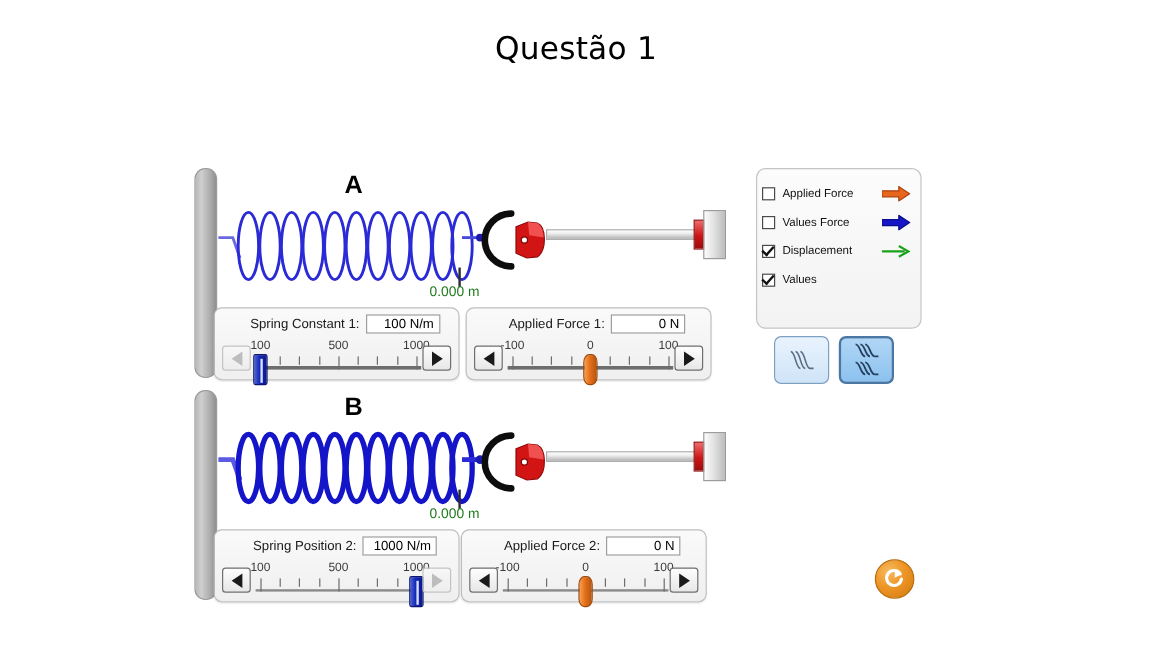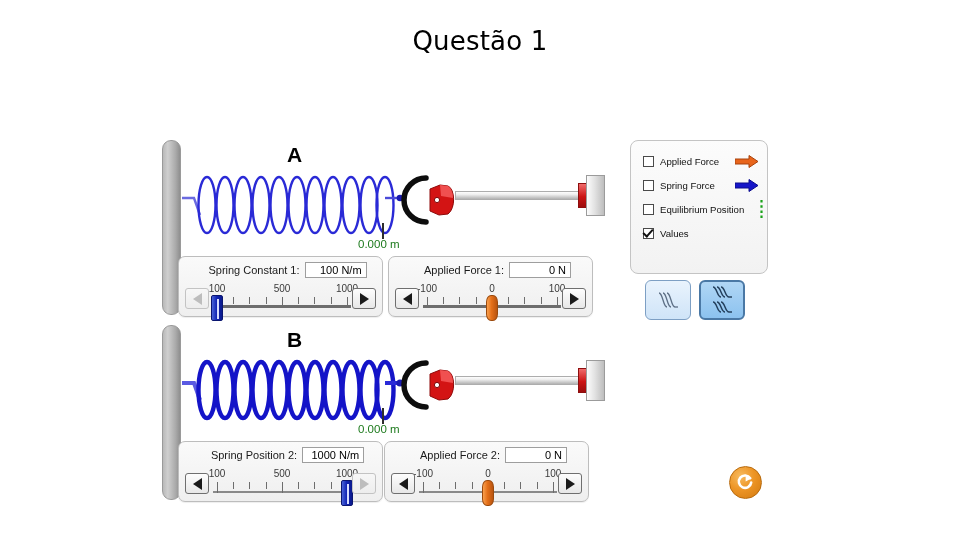--- a/index.html
+++ b/index.html
@@ -125,21 +125,21 @@
   .arrow-btn.right .tri { border-left: 9px solid #1a1a1a; }
   .arrow-btn.disabled { border-color: #c3c3c3; background: linear-gradient(to bottom,#f7f7f7,#ededed); }
   .arrow-btn.disabled.left .tri  { border-right-color: #bdbdbd; }
   .arrow-btn.disabled.right .tri { border-left-color: #bdbdbd; }
 
   
   .cbpanel {
     position: absolute; left: 630px; top: 140px; width: 138px; height: 134px;
     background: linear-gradient(to bottom,#fcfcfc,#f2f2f2);
     border: 1px solid #c4c4c4; border-radius: 8px;
-    padding: 8px 0 0 12px;
+    padding: 8px 0 0 4px;
   }
   .cbrow { display: flex; align-items: center; height: 24px; }
   .cbox {
     width: 11px; height: 11px; background: #fff; border: 1px solid #4a4a4a;
     position: relative; flex: 0 0 auto; margin-right: 6px;
   }
   .cbox.checked::after {
     content: ""; position: absolute; left: 1px; top: -2px;
     width: 4px; height: 8px; border: solid #111;
     border-width: 0 2px 2px 0; transform: rotate(42deg);
@@ -387,38 +387,39 @@
         <span class="cblabel">Applied Force</span>
         <span class="cbicon">
           <svg width="24" height="13" viewBox="0 0 24 13">
               <path d="M0,4 L14,4 L14,0.5 L23,6.5 L14,12.5 L14,9 L0,9 Z" fill="#e8651c" stroke="#a8430c" stroke-width="1"></path>
             </svg>
         </span>
       </div>
 
       <div class="cbrow">
         <span class="cbox"></span>
-        <span class="cblabel">Spring Force</span>
+        <span class="cblabel">Values Force</span>
         <span class="cbicon">
           <svg width="24" height="13" viewBox="0 0 24 13">
               <path d="M0,4 L14,4 L14,0.5 L23,6.5 L14,12.5 L14,9 L0,9 Z" fill="#1616c8" stroke="#0c0c8e" stroke-width="1"></path>
             </svg>
         </span>
       </div>
 
-
       <div class="cbrow">
-        <span class="cbox"></span>
-        <span class="cblabel">Equilibrium Position</span>
-        <span class="cbicon" style="margin-right:3px;">
-          <svg width="5" height="18" viewBox="0 0 5 18">
-              <line x1="2.5" y1="0" x2="2.5" y2="18" stroke="#19a219" stroke-width="2.2" stroke-dasharray="2.6,2.6"></line>
+        <span class="cbox checked"></span>
+        <span class="cblabel">Displacement</span>
+        <span class="cbicon">
+          <svg width="24" height="13" viewBox="0 0 24 13">
+              <path d="M0,6.5 L19,6.5" stroke="#19a219" stroke-width="1.8"></path>
+              <path d="M14,2 L22,6.5 L14,11" stroke="#19a219" stroke-width="1.8" fill="none"></path>
             </svg>
         </span>
       </div>
+
 
       <div class="cbrow">
         <span class="cbox checked"></span>
         <span class="cblabel">Values</span>
       </div>
     </div>
 
     <div class="modebtn off" style="left:645px;top:280px;">
       <svg width="28" height="22" viewBox="0 0 28 22">
         <g stroke="#5d6f85" stroke-width="1.3" fill="none">

